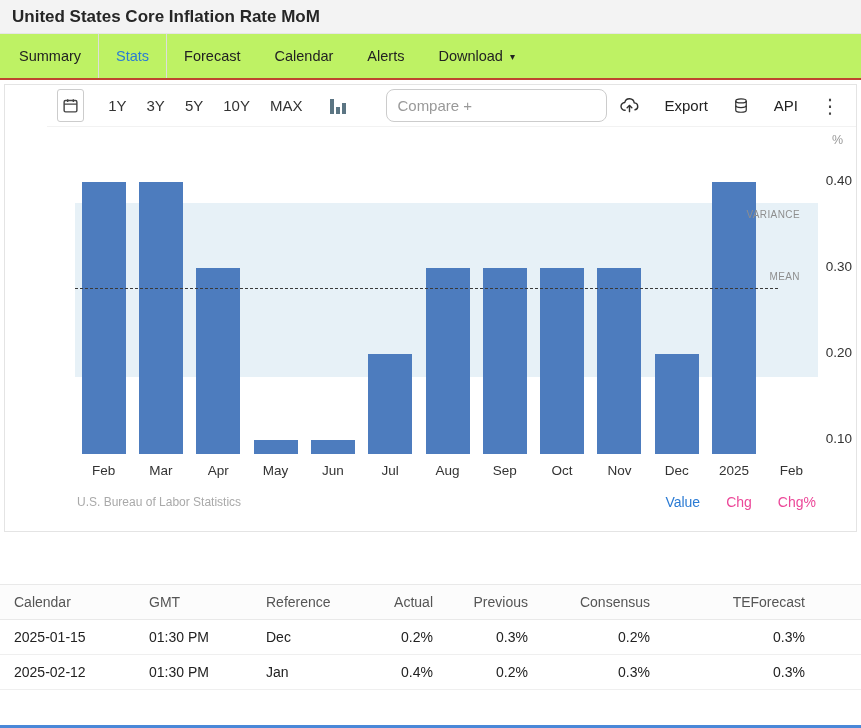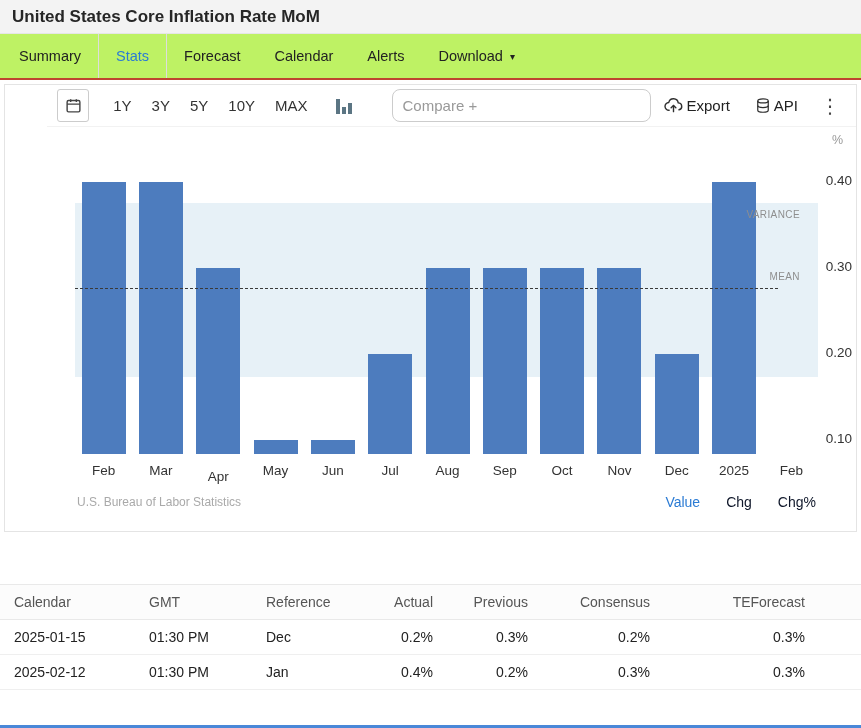--- a/index.html
+++ b/index.html
@@ -32,41 +32,41 @@
     margin-right:14px; cursor:pointer; padding:0; }
   .range-btn { border:none; background:none; padding:0 10px; font-size:15px; color:#333;
     font-family:inherit; cursor:pointer; }
   .chart-type-btn { border:none; background:none; cursor:pointer; margin:0 6px 0 14px;
     display:flex; align-items:flex-end; gap:2px; height:16px; padding:0 4px; }
   .chart-type-btn i { display:block; width:4px; background:#5b7583; }
   .compare-input { margin-left:30px; width:266px; height:33px; border:1px solid #ccc;
     border-radius:8px; padding:0 10px; font-size:15px; color:#333; font-family:inherit; }
   .compare-input::placeholder { color:#999; }
   .toolbar-spacer { flex:1; }
-  .tool-btn { display:flex; align-items:center; gap:2px; border:none; background:none;
+  .tool-btn { display:flex; align-items:center; gap:24px; border:none; background:none;
     font-size:15px; color:#222; font-family:inherit; padding:0 12px; cursor:pointer; }
   .menu-btn { border:none; background:none; font-size:20px; color:#444; cursor:pointer;
     padding:0 6px 0 10px; line-height:1; }
 
   
   .chart-wrap { position:relative; height:384px; margin-top:12px; }
   .plot { position:absolute; left:28px; right:78px; top:10px; height:305px; }
   .band { position:absolute; left:0; right:-40px; background:#e7f1f7; z-index:0; }
   .bar { position:absolute; bottom:0; background:#4d7cbe; z-index:2; }
   .mean-line { position:absolute; left:0; right:0; height:0; border-top:1.6px dashed #3a3a3a; z-index:3; }
   .y-tick { position:absolute; right:4px; width:50px; text-align:right;
     font-size:13.5px; color:#333; }
   .unit-label { position:absolute; right:13px; top:-6px; width:50px; text-align:right;
     font-size:12.5px; color:#999; }
   .annotation { position:absolute; right:56px; font-size:10px; color:#8e8e8e;
     letter-spacing:0.4px; z-index:4; }
   .x-label { position:absolute; font-size:13.5px; color:#333; text-align:center; }
   .chart-source { position:absolute; left:30px; top:356px; font-size:12px; color:#a9a9a9; }
   .modes { position:absolute; right:40px; top:355px; display:flex; gap:26px; font-size:14px; }
-  .mode { color:#0f172a; cursor:pointer; }
+  .mode { color:#ec4899; cursor:pointer; }
   .mode.active { color:#2b7bd4; }
 
   
   .cal-table { width:100%; border-collapse:collapse; font-size:14px; margin-top:52px; }
   .cal-table th { font-weight:normal; color:#555; padding:9px 8px;
     border-top:1px solid #e9e9e9; border-bottom:1px solid #e9e9e9; background:#fcfcfc; }
   .cal-table td { color:#222; padding:9px 8px; border-bottom:1px solid #efefef; }
   .cal-table th:first-child, .cal-table td:first-child { padding-left:14px; }
   .cal-table th:last-child, .cal-table td:last-child { padding-right:56px; }
   .col-l { text-align:left; } .col-c { text-align:left; } .col-r { text-align:right; }
@@ -167,21 +167,21 @@
       <span class="mode active">Value</span>
       <span class="mode">Chg</span>
       <span class="mode">Chg%</span>
     </div>
   <span class="y-tick" style="top: 34.24px;">0.40</span>
       <span class="y-tick" style="top: 120.24px;">0.30</span>
       <span class="y-tick" style="top: 206.24px;">0.20</span>
       <span class="y-tick" style="top: 292.24px;">0.10</span>
       <span class="x-label" style="left: 28px; width: 57.3077px; top: 324px;">Feb</span>
       <span class="x-label" style="left: 85.3077px; width: 57.3077px; top: 324px;">Mar</span>
-      <span class="x-label" style="left: 142.615px; width: 57.3077px; top: 324px; margin-top: 6px;">Apr</span>
+      <span class="x-label" style="left: 142.615px; width: 57.3077px; top: 324px;">Apr</span>
       <span class="x-label" style="left: 199.923px; width: 57.3077px; top: 324px;">May</span>
       <span class="x-label" style="left: 257.231px; width: 57.3077px; top: 324px;">Jun</span>
       <span class="x-label" style="left: 314.538px; width: 57.3077px; top: 324px;">Jul</span>
       <span class="x-label" style="left: 371.846px; width: 57.3077px; top: 324px;">Aug</span>
       <span class="x-label" style="left: 429.154px; width: 57.3077px; top: 324px;">Sep</span>
       <span class="x-label" style="left: 486.462px; width: 57.3077px; top: 324px;">Oct</span>
       <span class="x-label" style="left: 543.769px; width: 57.3077px; top: 324px;">Nov</span>
       <span class="x-label" style="left: 601.077px; width: 57.3077px; top: 324px;">Dec</span>
       <span class="x-label" style="left: 658.385px; width: 57.3077px; top: 324px;">2025</span>
       <span class="x-label" style="left: 715.692px; width: 57.3077px; top: 324px;">Feb</span>

